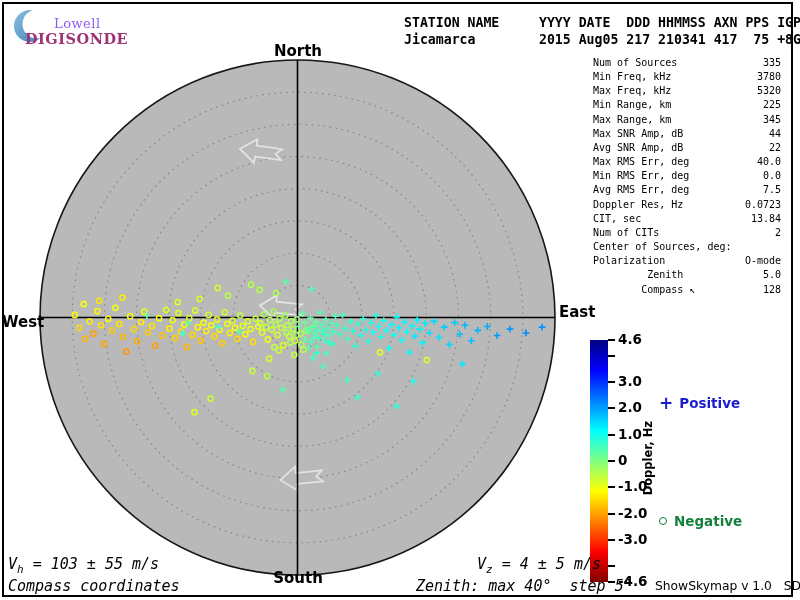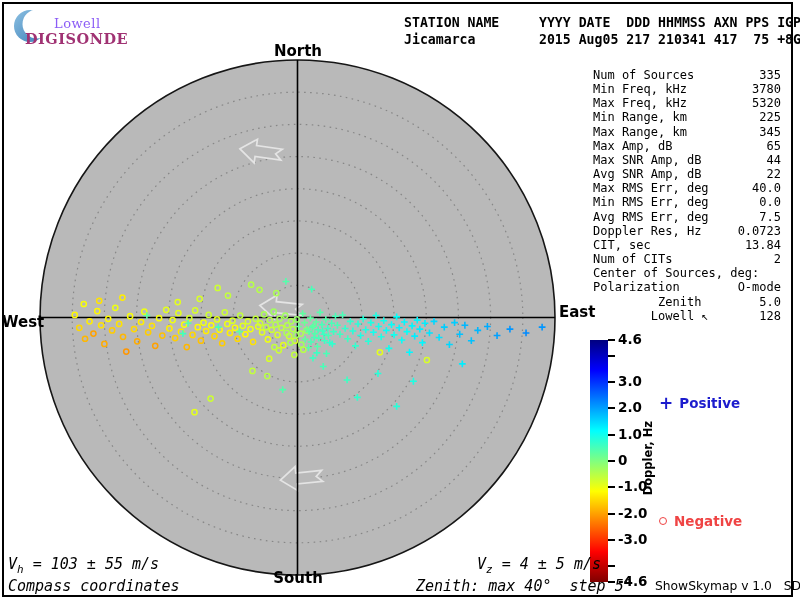--- a/index.html
+++ b/index.html
@@ -9,21 +9,21 @@
   #frame{position:absolute;left:2px;top:2px;width:787px;height:591px;border:2px solid #000}
   
   #logo{position:absolute;left:10px;top:7px;width:120px;height:40px;font-family:"DejaVu Serif",serif}
   #logo svg{position:absolute;left:0;top:0}
   #logo-top{position:absolute;left:44px;top:9px;font-size:13px;letter-spacing:.5px}
   #logo-bottom{position:absolute;left:15px;top:23px;font-size:14.5px;font-weight:bold;letter-spacing:.5px}
   
   #header{position:absolute;left:396px;top:6px;font-size:13.2px;font-weight:bold;
           line-height:17px;white-space:pre;margin:8px}
   
-  #info-panel{position:absolute;left:593px;top:68px;width:188px;font-size:12px;line-height:14.15px}
+  #info-panel{position:absolute;left:593px;top:56px;width:188px;font-size:10px;line-height:14.15px}
   .info-row{display:flex}
   .info-label{white-space:pre}
   .info-value{margin-left:auto;white-space:pre}
   
   .compass{position:absolute;font-weight:bold;font-size:15px}
   #north{left:247px;top:42px;width:102px;text-align:center}
   #south{left:247px;top:569px;width:102px;text-align:center}
   #west{left:2px;top:313px;width:37px;text-align:right}
   #east{left:559px;top:303px;width:60px;text-align:left}
   
@@ -311,24 +311,20 @@
     </div>
     <div class="info-row">
       <span class="info-label">Min Range, km</span>
       <span class="info-value">225</span>
     </div>
     <div class="info-row">
       <span class="info-label">Max Range, km</span>
       <span class="info-value">345</span>
     </div>
     <div class="info-row">
-      <span class="info-label">Max Amp, dB</span>
-      <span class="info-value">65</span>
-    </div>
-    <div class="info-row">
       <span class="info-label">Max SNR Amp, dB</span>
       <span class="info-value">44</span>
     </div>
     <div class="info-row">
       <span class="info-label">Avg SNR Amp, dB</span>
       <span class="info-value">22</span>
     </div>
     <div class="info-row">
       <span class="info-label">Max RMS Err, deg</span>
       <span class="info-value">40.0</span>
@@ -359,21 +355,21 @@
     </div>
     <div class="info-row">
       <span class="info-label">Polarization</span>
       <span class="info-value">O-mode</span>
     </div>
     <div class="info-row">
       <span class="info-label">         Zenith</span>
       <span class="info-value">5.0</span>
     </div>
     <div class="info-row">
-      <span class="info-label">        Lowell ↖</span>
+      <span class="info-label">        Compass ↖</span>
       <span class="info-value">128</span>
     </div>
   </div>
 
 <div id="north" class="compass">North</div>
 <div id="south" class="compass">South</div>
 <div id="west" class="compass">West</div>
 <div id="east" class="compass">East</div>
 
 <div id="colorbar-wrap">
@@ -397,21 +393,21 @@
     <div class="cb-label" style="top: 190.913px;">-3.0</div>
     <div class="cb-tick" style="top: 225.217px;"></div>
     <div class="cb-tick" style="top: 241px;"></div>
     <div class="cb-label" style="top: 233px;">-4.6</div>
   </div>
 <div id="cb-title">Doppler, Hz</div>
 
 <div id="legend-positive" class="legend" style="color: rgb(28, 28, 205);">
   <span class="plus-glyph">+</span><span>Positive</span>
 </div>
-<div id="legend-negative" class="legend" style="color: #ef4444; text-align: center;">
+<div id="legend-negative" class="legend" style="color: #15803d; text-align: center;">
   <span class="circle-glyph"></span><span>Negative</span>
 </div>
 
 <div id="vh" class="annot mono"><span>V</span><sub>h</sub><span> = 103 ± 55 m/s</span></div>
 <div id="coords" class="annot mono">Compass coordinates</div>
 <div id="vz" class="annot mono"><span>V</span><sub>z</sub><span> = 4 ± 5 m/s</span></div>
 <div id="zenith-note" class="annot mono">Zenith: max 40°  step 5°</div>
 <div id="version">ShowSkymap v 1.0   SD v 4.2</div>
 
 </body></html>

